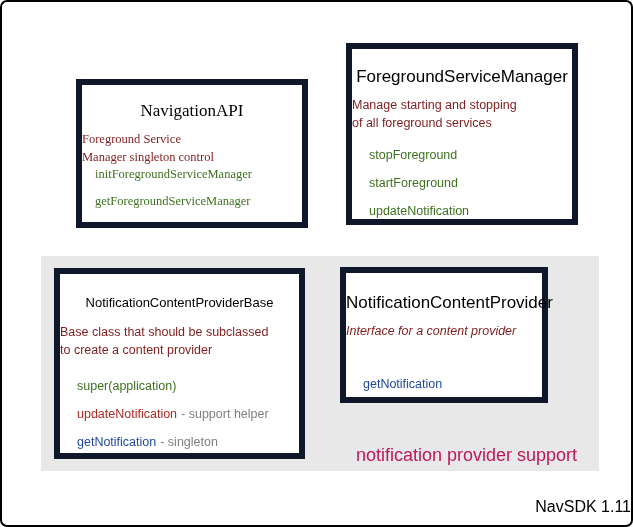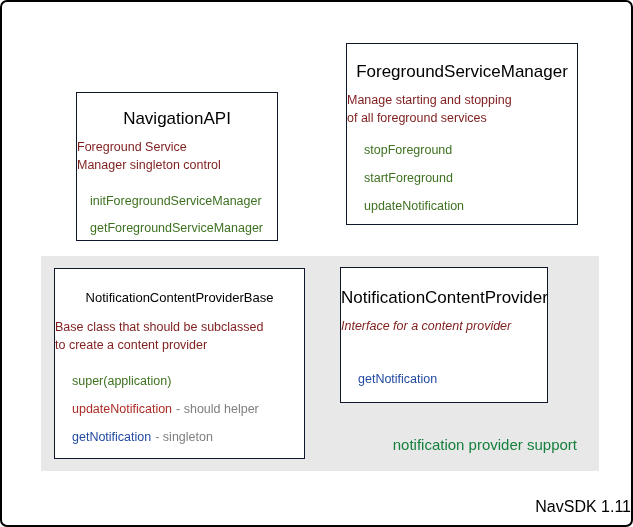--- a/index.html
+++ b/index.html
@@ -19,32 +19,32 @@
     position: absolute;
     left: 39px;
     top: 254px;
     width: 558px;
     height: 215px;
     background: var(--panel-gray, #e8e8e8);
   }
   .panel-caption {
     position: absolute;
     right: 22px;
-    bottom: 18px;
-    font-size: 15px;
-    color: #15803d;
+    bottom: 5px;
+    font-size: 18px;
+    color: #be185d;
     white-space: nowrap;
   }
   .box {
     position: absolute;
     box-sizing: border-box;
     background: #ffffff;
-    border: 1px solid #0f172a;
+    border: 6px solid #0f172a;
   }
-  .box-navigationapi          { left: 74px;  top: 90px;  width: 202px; height: 149px; }
+  .box-navigationapi          { left: 74px;  top: 77px;  width: 232px; height: 149px; font-family: Liberation Serif, serif; }
   .box-foregroundservicemgr   { left: 344px; top: 41px;  width: 232px; height: 182px; }
   .box-contentproviderbase    { left: 52px;  top: 266px; width: 251px; height: 191px; }
   .box-contentprovider        { left: 338px; top: 265px; width: 208px; height: 136px; }
 
   .box-title {
     text-align: center;
     font-size: 17px;
     line-height: 20px;
     white-space: nowrap;
   }
@@ -59,21 +59,21 @@
     font-size: 12.5px;
     line-height: 17.5px;
     color: #7f1d1d;
   }
   .box-navigationapi .box-desc        { margin-top: 10px; }
   .box-foregroundservicemgr .box-desc { margin-top: 10px; }
   .box-contentproviderbase .box-desc  { margin-top: 12px; }
   .box-contentprovider .box-desc      { margin-top: 10px; font-style: italic; }
 
   .methods { font-size: 12.5px; line-height: 15px; }
-  .box-navigationapi .methods        { margin-top: 20px; padding-left: 13px; }
+  .box-navigationapi .methods        { margin-top: 1px; padding-left: 13px; }
   .box-foregroundservicemgr .methods { margin-top: 16px; padding-left: 17px; }
   .box-contentproviderbase .methods  { margin-top: 20px; padding-left: 17px; }
   .box-contentprovider .methods      { margin-top: 36px; padding-left: 17px; }
 
   .method { margin-bottom: 12px; white-space: nowrap; }
   .box-foregroundservicemgr .method,
   .box-contentproviderbase .method { margin-bottom: 13px; }
 
   .m-green { color: var(--method-green, #3e7120); }
   .m-red   { color: var(--method-red, #ac2b24); }
@@ -142,21 +142,21 @@
     <div class="box-title">NotificationContentProviderBase</div>
     <div class="box-desc">
       <span>Base class that should be subclassed</span><br>
       <span>to create a content provider</span>
     </div>
     <div class="methods">
       <div class="method">
         <span class="m-green">super(application)</span>
       </div>
       <div class="method">
-        <span class="m-red">updateNotification</span><span class="m-suffix">- should helper</span>
+        <span class="m-red">updateNotification</span><span class="m-suffix">- support helper</span>
       </div>
       <div class="method">
         <span class="m-blue">getNotification</span><span class="m-suffix">- singleton</span>
       </div>
     </div>
   </div>
 
   <div class="box box-contentprovider">
     <div class="box-title">NotificationContentProvider</div>
     <div class="box-desc">

